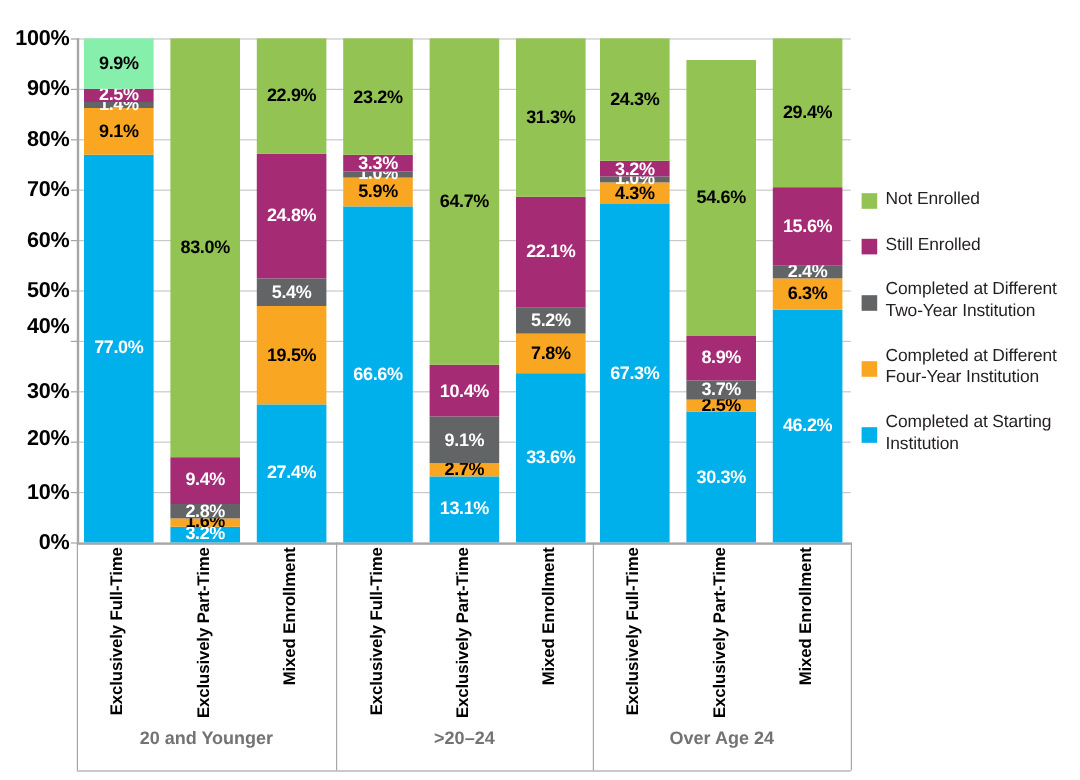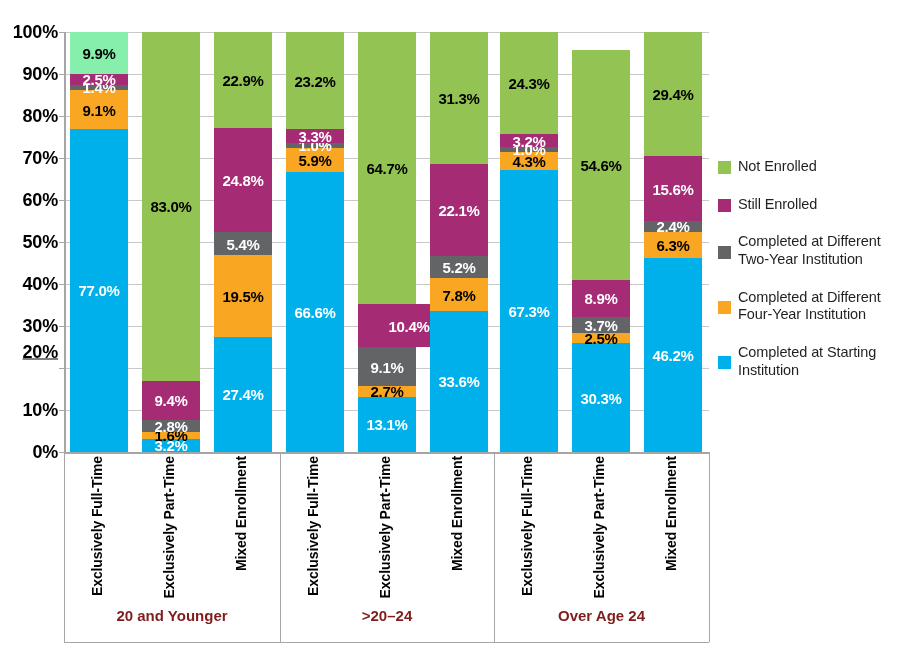--- a/index.html
+++ b/index.html
@@ -151,21 +151,21 @@
     width: 645px;
     height: 1px;
     background: #a6a6a6;
   }
   .group-name {
     position: absolute;
     bottom: 18px;
     text-align: center;
     font-size: 15px;
     font-weight: bold;
-    color: #7f1d1d;
+    color: #737373;
     white-space: nowrap;
   }
 
   
   .legend {
     position: absolute;
     left: 718px;
     top: 158px;
     width: 180px;
   }
@@ -189,23 +189,23 @@
   }
 </style>
 </head>
 <body>
 
 <div id="chart-root">
 
   <div class="y-axis">
       <div class="y-tick-label" style="top: 432px;">0%</div>
       <div class="y-tick-label" style="top: 390px;">10%</div>
-      <div class="y-tick-label" style="top: 332px; text-decoration: underline;">20%</div>
+      <div class="y-tick-label" style="top: 345px;">20%</div>
       <div class="y-tick-label" style="top: 306px;">30%</div>
-      <div class="y-tick-label" style="top: 264px;">40%</div>
+      <div class="y-tick-label" style="top: 252px;">40%</div>
       <div class="y-tick-label" style="top: 222px;">50%</div>
       <div class="y-tick-label" style="top: 180px;">60%</div>
       <div class="y-tick-label" style="top: 138px;">70%</div>
       <div class="y-tick-label" style="top: 96px;">80%</div>
       <div class="y-tick-label" style="top: 54px;">90%</div>
       <div class="y-tick-label" style="top: 12px;">100%</div>
     </div>
 
   <div class="plot-area">
     <div class="axis-bottom"></div>
@@ -301,21 +301,21 @@
       <div class="bar" style="left: 292px; height: 420px; display: flex; flex-direction: column-reverse;">
         <div class="seg" style="background: rgb(0, 176, 234); height: 55.02px;">
           <div class="seg-label lbl-light">13.1%</div>
         </div>
         <div class="seg" style="background: rgb(249, 167, 35); height: 11.34px;">
           <div class="seg-label lbl-dark">2.7%</div>
         </div>
         <div class="seg" style="background: rgb(99, 100, 102); height: 38.22px;">
           <div class="seg-label lbl-light">9.1%</div>
         </div>
-        <div class="seg" style="background: rgb(165, 43, 117); height: 43.68px; padding-left: 44px;">
+        <div class="seg" style="background: rgb(165, 43, 117); height: 43.68px;">
           <div class="seg-label lbl-light">10.4%</div>
         </div>
         <div class="seg" style="background: rgb(146, 195, 83); height: 271.74px;">
           <div class="seg-label lbl-dark">64.7%</div>
         </div>
       </div>
       <div class="bar" style="left: 364px; height: 420px; display: flex; flex-direction: column-reverse;">
         <div class="seg" style="background: rgb(0, 176, 234); height: 141.12px;">
           <div class="seg-label lbl-light">33.6%</div>
         </div>

